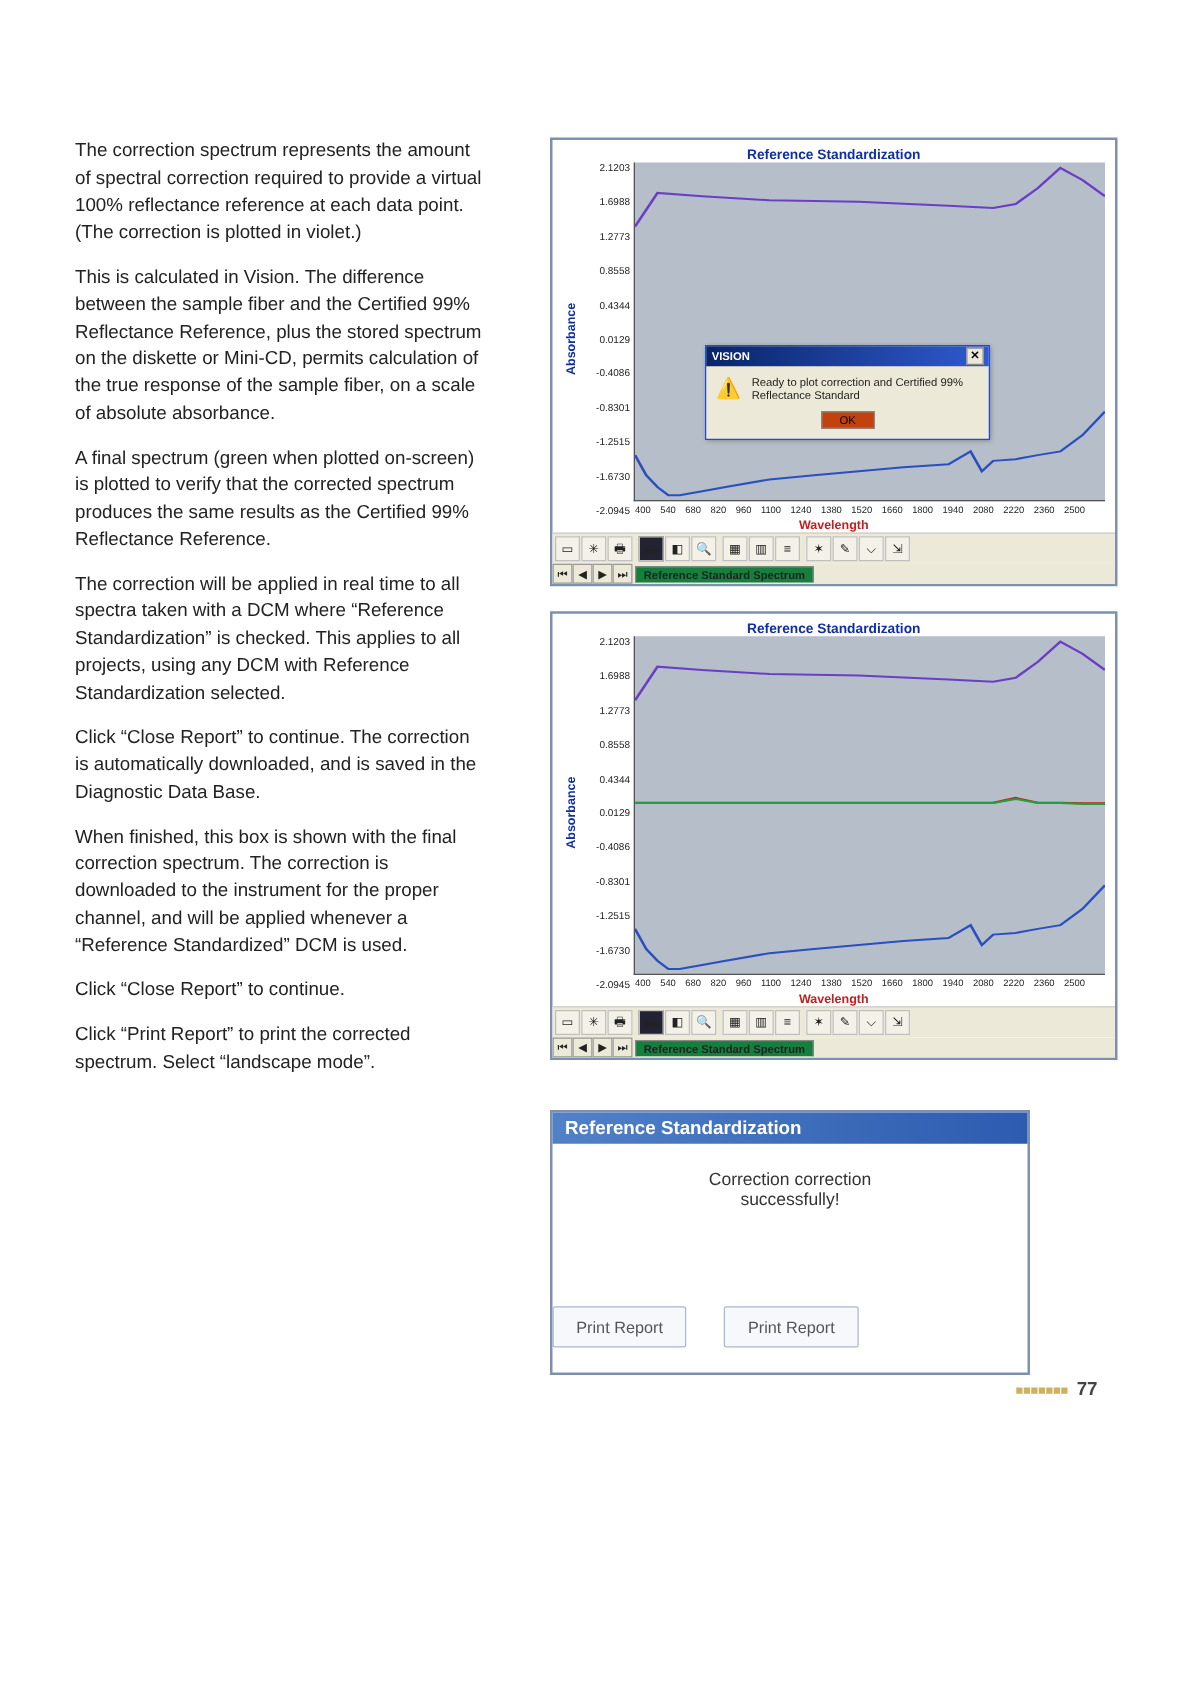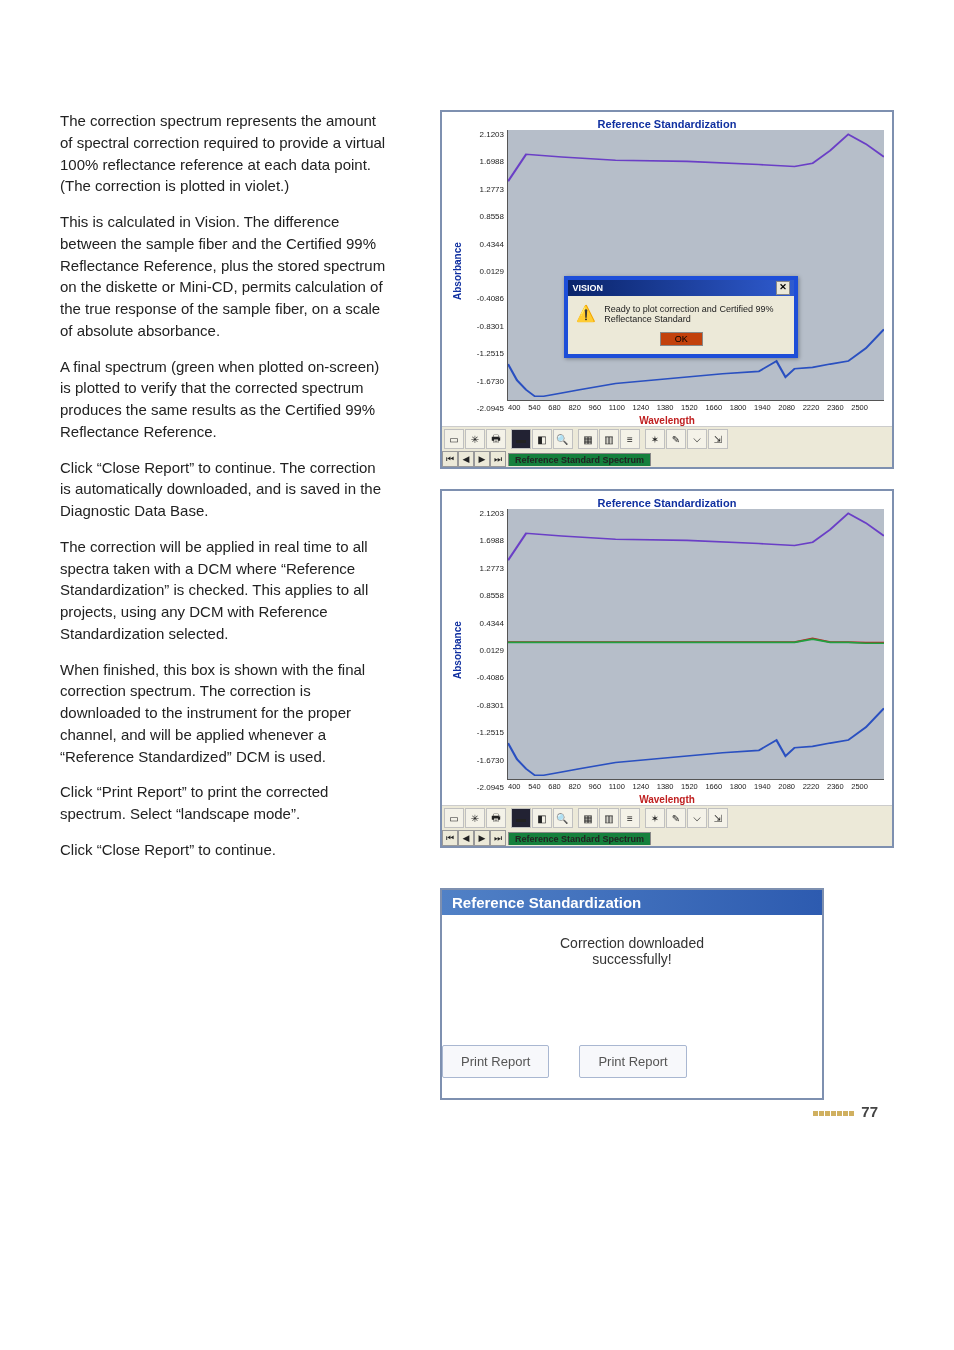--- a/index.html
+++ b/index.html
@@ -157,21 +157,21 @@
     position: absolute;
     pointer-events: none;
   }
   
   .msgbox {
     position: absolute;
     left: 15%;
     width: 60%;
     top: 54%;
     background: #ece9d8;
-    border: 4px solid #1d4ed8;
+    border: 1px solid #1d4ed8;
     box-shadow: 1px 1px 4px #0005;
     font-size: 9px;
   }
   .msgbox-title {
     background: linear-gradient(to right, #0a246a, #2f5bcf);
     color: #fff;
     display: flex;
     justify-content: space-between;
     align-items: center;
     padding: 1px 4px;
@@ -272,25 +272,25 @@
 </head>
 <body>
 
 <div class="page">
   <div class="row">
 
     <div class="left-col">
       <p>The correction spectrum represents the amount of spectral correction required to provide a virtual 100% reflectance reference at each data point. (The correction is plotted in violet.)</p>
       <p>This is calculated in Vision. The difference between the sample fiber and the Certified 99% Reflectance Reference, plus the stored spectrum on the diskette or Mini-CD, permits calculation of the true response of the sample fiber, on a scale of absolute absorbance.</p>
       <p>A final spectrum (green when plotted on-screen) is plotted to verify that the corrected spectrum produces the same results as the Certified 99% Reflectance Reference.</p>
+      <p>The correction will be applied in real time to all spectra taken with a DCM where “Reference Standardization” is checked. This applies to all projects, using any DCM with Reference Standardization selected.</p>
       <p>Click “Close Report” to continue. The correction is automatically downloaded, and is saved in the Diagnostic Data Base.</p>
-      <p>The correction will be applied in real time to all spectra taken with a DCM where “Reference Standardization” is checked. This applies to all projects, using any DCM with Reference Standardization selected.</p>
       <p>When finished, this box is shown with the final correction spectrum. The correction is downloaded to the instrument for the proper channel, and will be applied whenever a “Reference Standardized” DCM is used.</p>
+      <p>Click “Close Report” to continue.</p>
       <p>Click “Print Report” to print the corrected spectrum. Select “landscape mode”.</p>
-      <p>Click “Close Report” to continue.</p>
     </div>
 
     <div class="right-col">
 
       <div class="spectrum-panel">
         <div class="plot-box">
           <div class="plot-title">Reference Standardization</div>
           <div class="plot-body">
             <div class="ylabel">Absorbance</div>
             <div class="ytick-col">
@@ -444,21 +444,21 @@
           <div class="nav-btn">◀</div>
           <div class="nav-btn">▶</div>
           <div class="nav-btn">⏭</div>
           <div class="sheet-tab">Reference Standard Spectrum</div>
         </div>
       </div>
 
       <div class="status-panel" style="margin-top:20px;">
         <div class="status-title">Reference Standardization</div>
         <div class="status-body">
-          <span>Correction downloaded</span><br>
+          <span>Correction correction</span><br>
           <span>successfully!</span>
         </div>
         <div class="status-btns">
           <button class="panel-btn">Print Report</button>
           <button class="panel-btn">Print Report</button>
         </div>
       </div>
 
     </div>
   </div>

